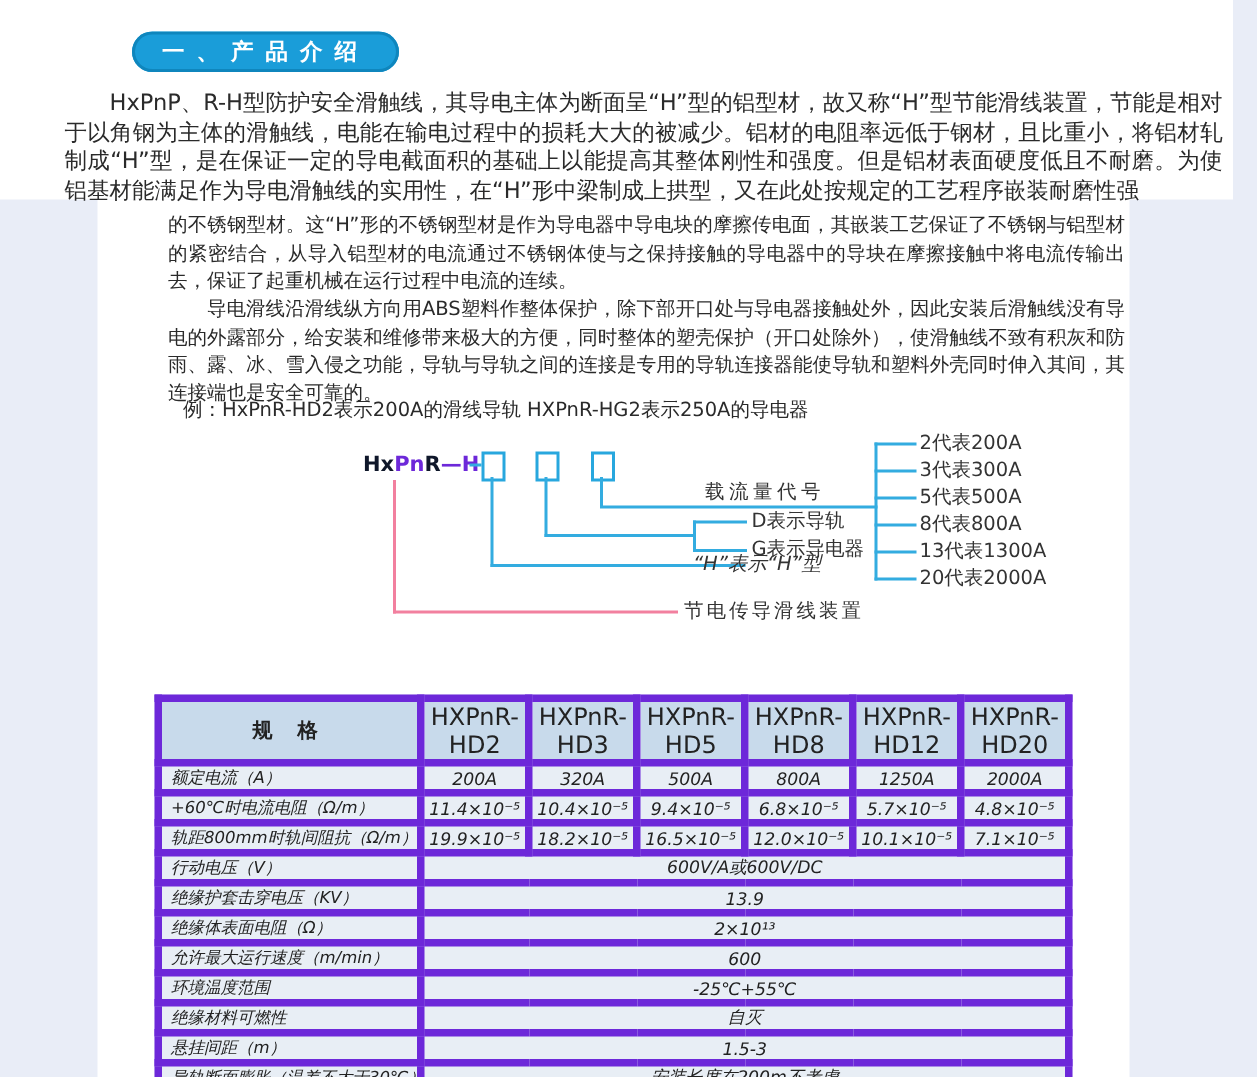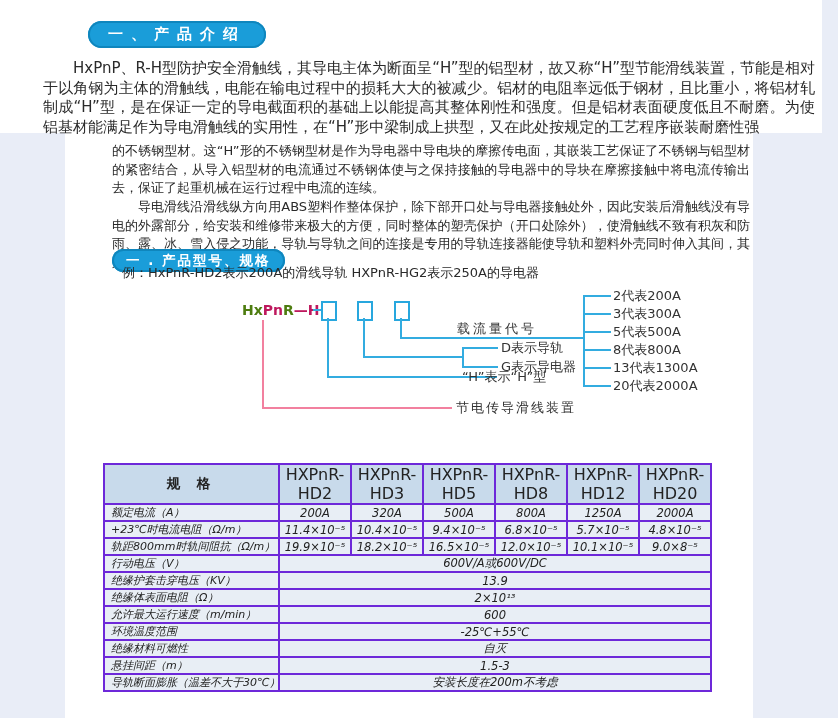--- a/index.html
+++ b/index.html
@@ -41,41 +41,41 @@
   .para2{top:135px;}
   .para3{top:191px;text-indent:2em;}
 
   .example{
     position:absolute;left:122px;top:264px;
     font-size:13px;color:#2a2a2a;white-space:nowrap;
   }
 
   
   .model{position:absolute;left:242px;top:302px;font-size:14px;font-weight:bold;white-space:nowrap;}
-  .model .red{color:#4d7c0f;}
-  .model .blu{color:#be185d;}
+  .model .red{color:#0f172a;}
+  .model .blu{color:#6d28d9;}
   .dbox{position:absolute;width:12px;height:16px;border:2px solid #28a7de;background:#ffffff;}
   .hline,.vline{position:absolute;background:#33ace0;}
   .hline{height:2px;}
   .vline{width:2px;}
   .pink{background:#f2809f;}
   .dlabel{
     position:absolute;font-size:13px;color:#333333;
     line-height:15px;white-space:nowrap;
   }
 
   
   table.specs{
     position:absolute;left:103px;top:463px;width:607px;
     border-collapse:collapse;table-layout:fixed;
     background:#e8eef5;
     border:2px solid #39424c;
   }
   table.specs th,table.specs td{
-    border:2px solid #6d28d9;
+    border:5px solid #6d28d9;
     color:#222222;
     padding:0;
     overflow:hidden;
   }
   table.specs thead tr{height:25px;background:#c8daeb;}
   table.specs tbody tr{height:16px;}
   table.specs th{font-size:16px;font-weight:normal;text-align:center;}
   table.specs th.speclabel{font-size:13.5px;font-weight:bold;letter-spacing:6px;}
   table.specs td{font-size:11.5px;text-align:center;font-style:italic;}
   table.specs td.rowlabel{text-align:left;padding-left:6px;font-size:11px;white-space:nowrap;}
@@ -87,21 +87,20 @@
 
   <div class="paper-top"></div>
   <div class="paper-main"></div>
 
   <div class="badge badge1">一、产品介绍</div>
 
   <p class="para1">HxPnP、R-H型防护安全滑触线，其导电主体为断面呈“H”型的铝型材，故又称“H”型节能滑线装置，节能是相对于以角钢为主体的滑触线，电能在输电过程中的损耗大大的被减少。铝材的电阻率远低于钢材，且比重小，将铝材轧制成“H”型，是在保证一定的导电截面积的基础上以能提高其整体刚性和强度。但是铝材表面硬度低且不耐磨。为使铝基材能满足作为导电滑触线的实用性，在“H”形中梁制成上拱型，又在此处按规定的工艺程序嵌装耐磨性强</p>
   <p class="para2">的不锈钢型材。这“H”形的不锈钢型材是作为导电器中导电块的摩擦传电面，其嵌装工艺保证了不锈钢与铝型材的紧密结合，从导入铝型材的电流通过不锈钢体使与之保持接触的导电器中的导块在摩擦接触中将电流传输出去，保证了起重机械在运行过程中电流的连续。</p>
   <p class="para3">导电滑线沿滑线纵方向用ABS塑料作整体保护，除下部开口处与导电器接触处外，因此安装后滑触线没有导电的外露部分，给安装和维修带来极大的方便，同时整体的塑壳保护（开口处除外），使滑触线不致有积灰和防雨、露、冰、雪入侵之功能，导轨与导轨之间的连接是专用的导轨连接器能使导轨和塑料外壳同时伸入其间，其连接端也是安全可靠的。</p>
 
-  <div class="badge badge2">一 . 产品型号、规格</div>
   <div class="example">例：HxPnR-HD2表示200A的滑线导轨  HXPnR-HG2表示250A的导电器</div>
 
   <div class="model"><span class="red">Hx</span><span class="blu">Pn</span><span class="red">R</span><span class="blu">—H</span></div>
 
   <div class="dbox" style="left:321px;top:301px;"></div>
   <div class="dbox" style="left:357px;top:301px;"></div>
   <div class="dbox" style="left:394px;top:301px;"></div>
 
   <div class="hline" style="left:313px;top:309px;width:8px;"></div>
 
@@ -115,24 +114,24 @@
   <div class="hline" style="left:462px;top:366px;width:36px;"></div>
 
   <div class="vline" style="left:327px;top:318px;height:60px;"></div>
   <div class="hline" style="left:327px;top:376px;width:170px;"></div>
 
   <div class="vline pink" style="left:262px;top:320px;height:89px;"></div>
   <div class="hline pink" style="left:262px;top:407px;width:190px;"></div>
 
   <div class="vline" style="left:583px;top:295px;height:92px;"></div>
 
-  <div class="dlabel" style="left:457px;top:321px;letter-spacing:3px;">载流量代号</div>
+  <div class="dlabel" style="left:470px;top:321px;letter-spacing:3px;font-family:Liberation Mono, monospace;">载流量代号</div>
   <div class="dlabel" style="left:501px;top:340px;">D表示导轨</div>
   <div class="dlabel" style="left:501px;top:359px;">G表示导电器</div>
-  <div class="dlabel" style="left:462px;top:369px;">“H”表示“H”型</div>
+  <div class="dlabel" style="left:462px;top:369px;font-style:italic;">“H”表示“H”型</div>
   <div class="dlabel" style="left:456px;top:400px;letter-spacing:2px;">节电传导滑线装置</div>
 
   <div></div>
 
 
   <table class="specs">
     <colgroup>
       <col style="width:175px;">
       <col style="width:72px;">
         <col style="width:72px;">
@@ -156,36 +155,36 @@
         <tr>
           <td class="rowlabel">额定电流（A）</td>
           <td colspan="1">200A</td>
           <td colspan="1">320A</td>
           <td colspan="1">500A</td>
           <td colspan="1">800A</td>
           <td colspan="1">1250A</td>
           <td colspan="1">2000A</td>
         </tr>
         <tr>
-          <td class="rowlabel">+23℃时电流电阻（Ω/m）</td>
+          <td class="rowlabel">+60℃时电流电阻（Ω/m）</td>
           <td colspan="1">11.4×10⁻⁵</td>
           <td colspan="1">10.4×10⁻⁵</td>
           <td colspan="1">9.4×10⁻⁵</td>
           <td colspan="1">6.8×10⁻⁵</td>
           <td colspan="1">5.7×10⁻⁵</td>
           <td colspan="1">4.8×10⁻⁵</td>
         </tr>
         <tr>
           <td class="rowlabel">轨距800mm时轨间阻抗（Ω/m）</td>
           <td colspan="1">19.9×10⁻⁵</td>
           <td colspan="1">18.2×10⁻⁵</td>
           <td colspan="1">16.5×10⁻⁵</td>
           <td colspan="1">12.0×10⁻⁵</td>
           <td colspan="1">10.1×10⁻⁵</td>
-          <td colspan="1">9.0×8⁻⁵</td>
+          <td colspan="1">7.1×10⁻⁵</td>
         </tr>
         <tr>
           <td class="rowlabel">行动电压（V）</td>
           <td colspan="6">600V/A或600V/DC</td>
         </tr>
         <tr>
           <td class="rowlabel">绝缘护套击穿电压（KV）</td>
           <td colspan="6">13.9</td>
         </tr>
         <tr>

